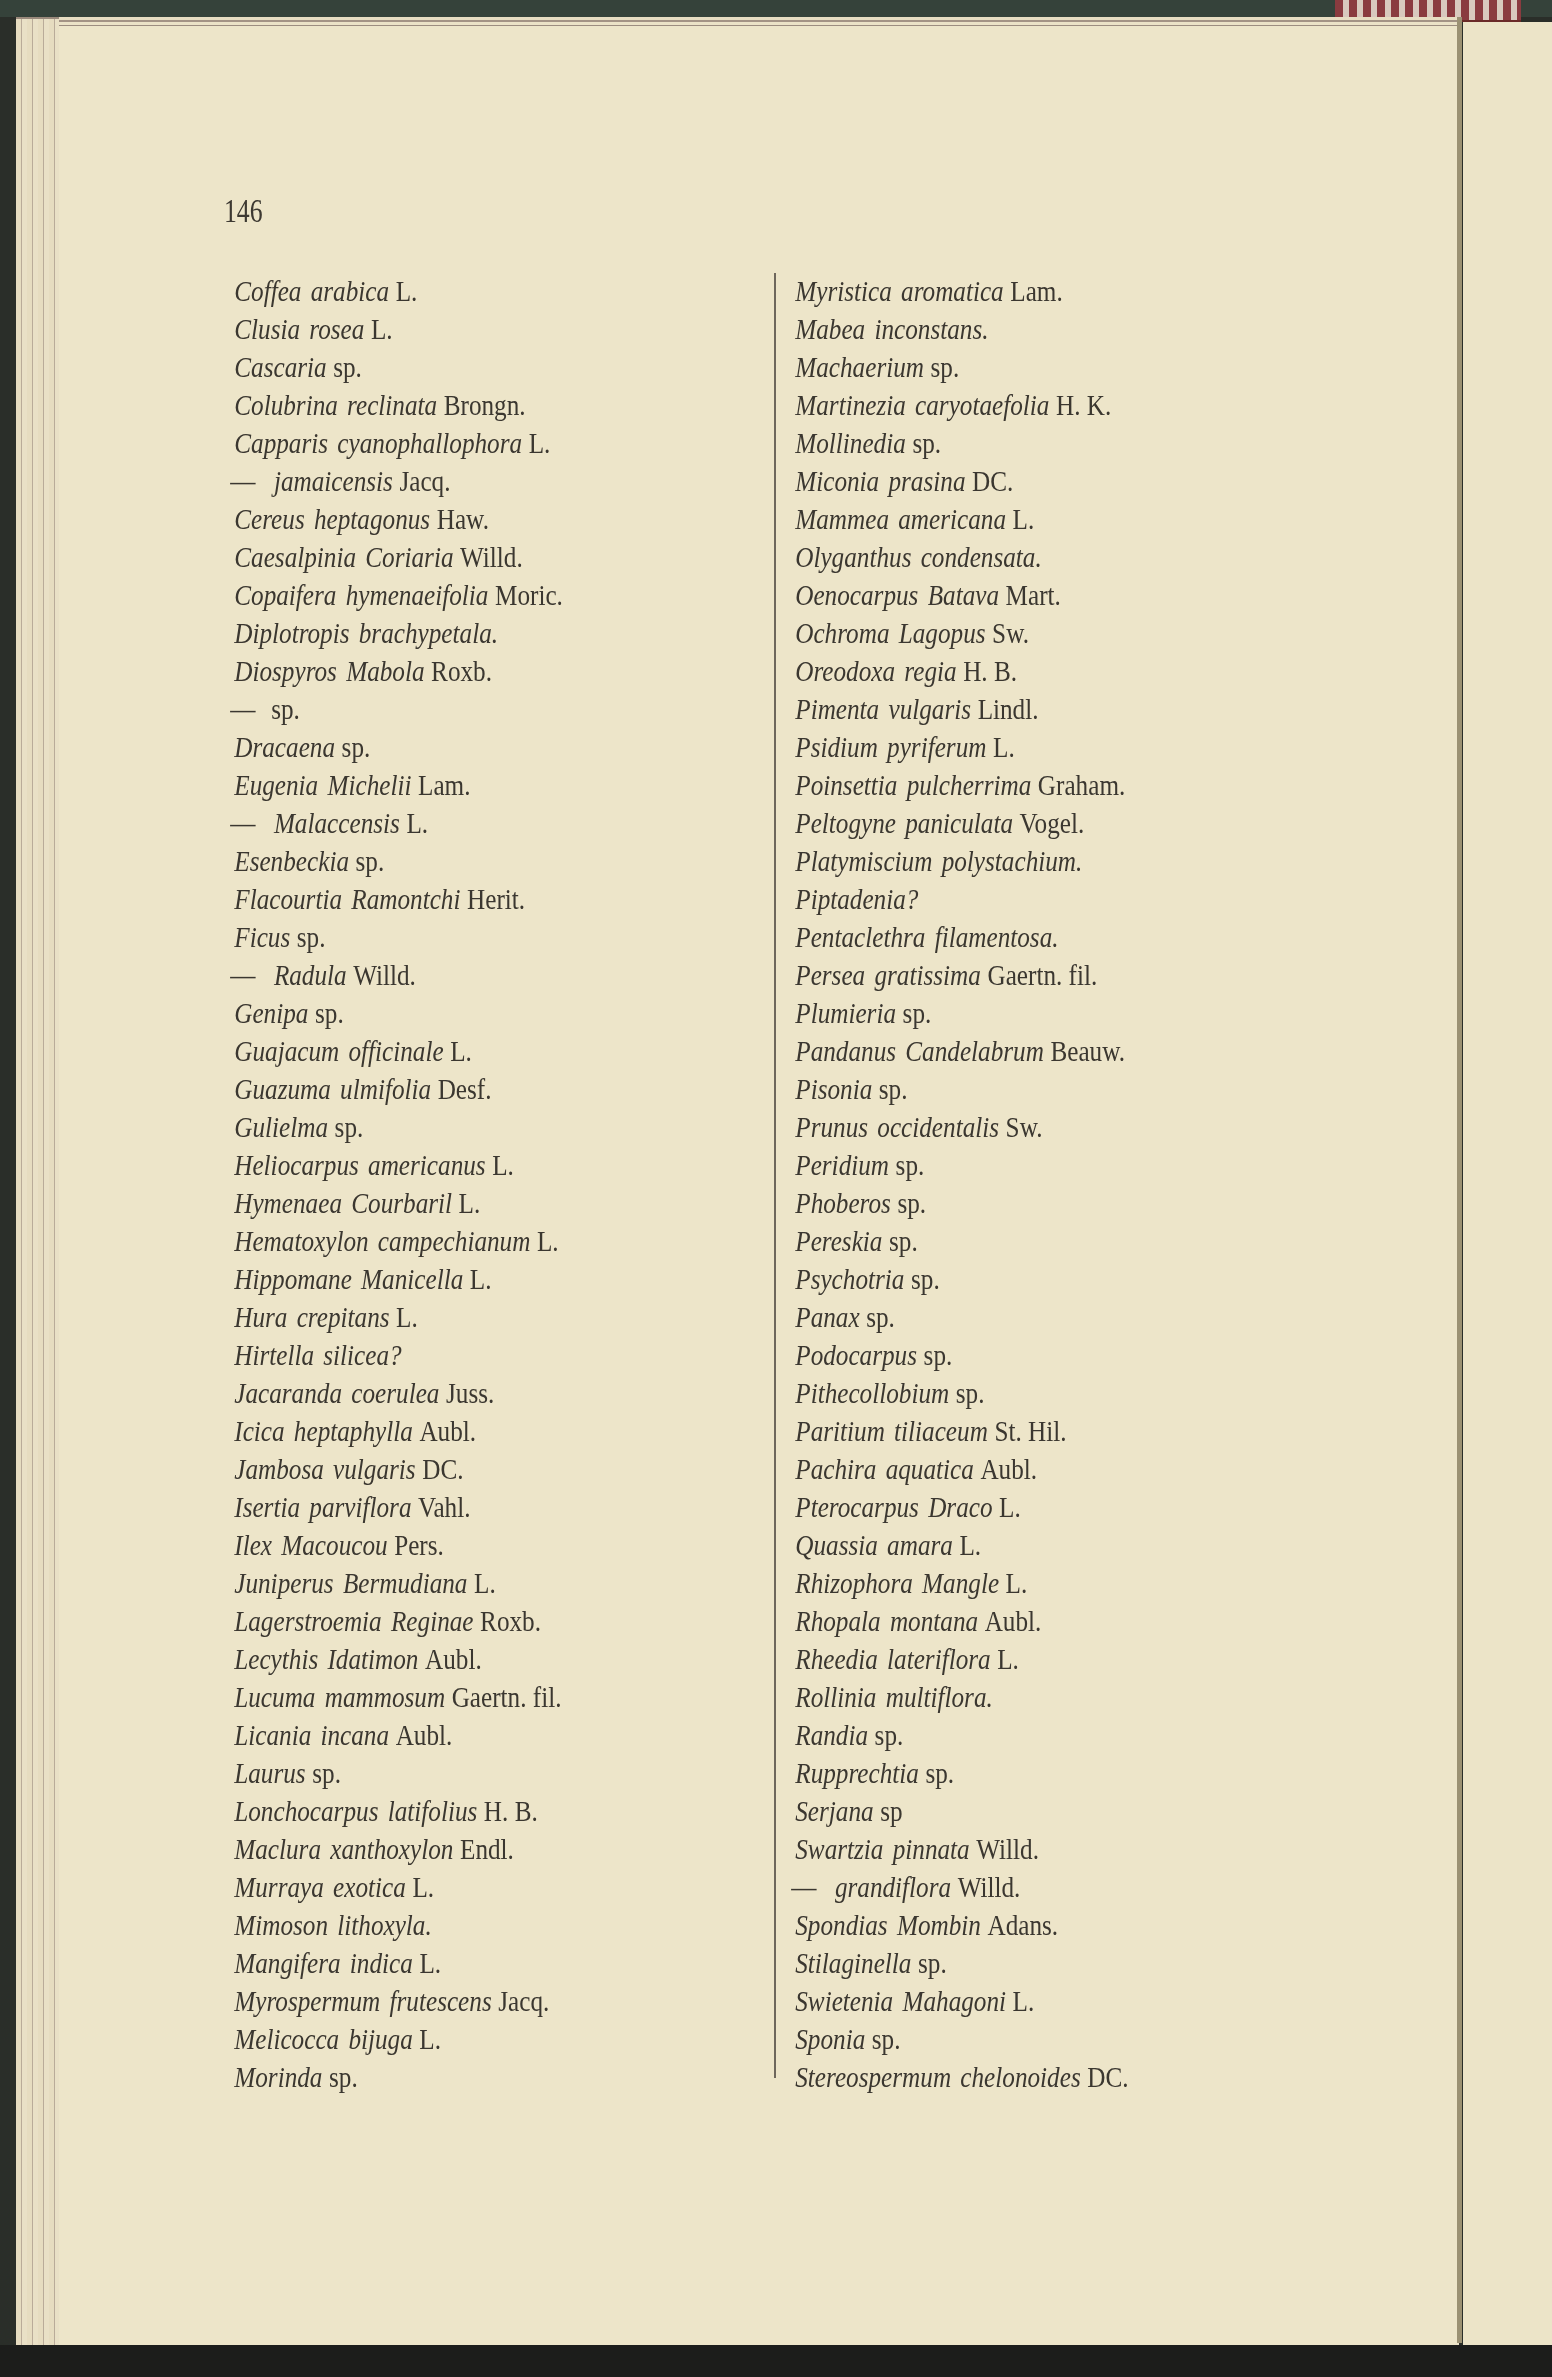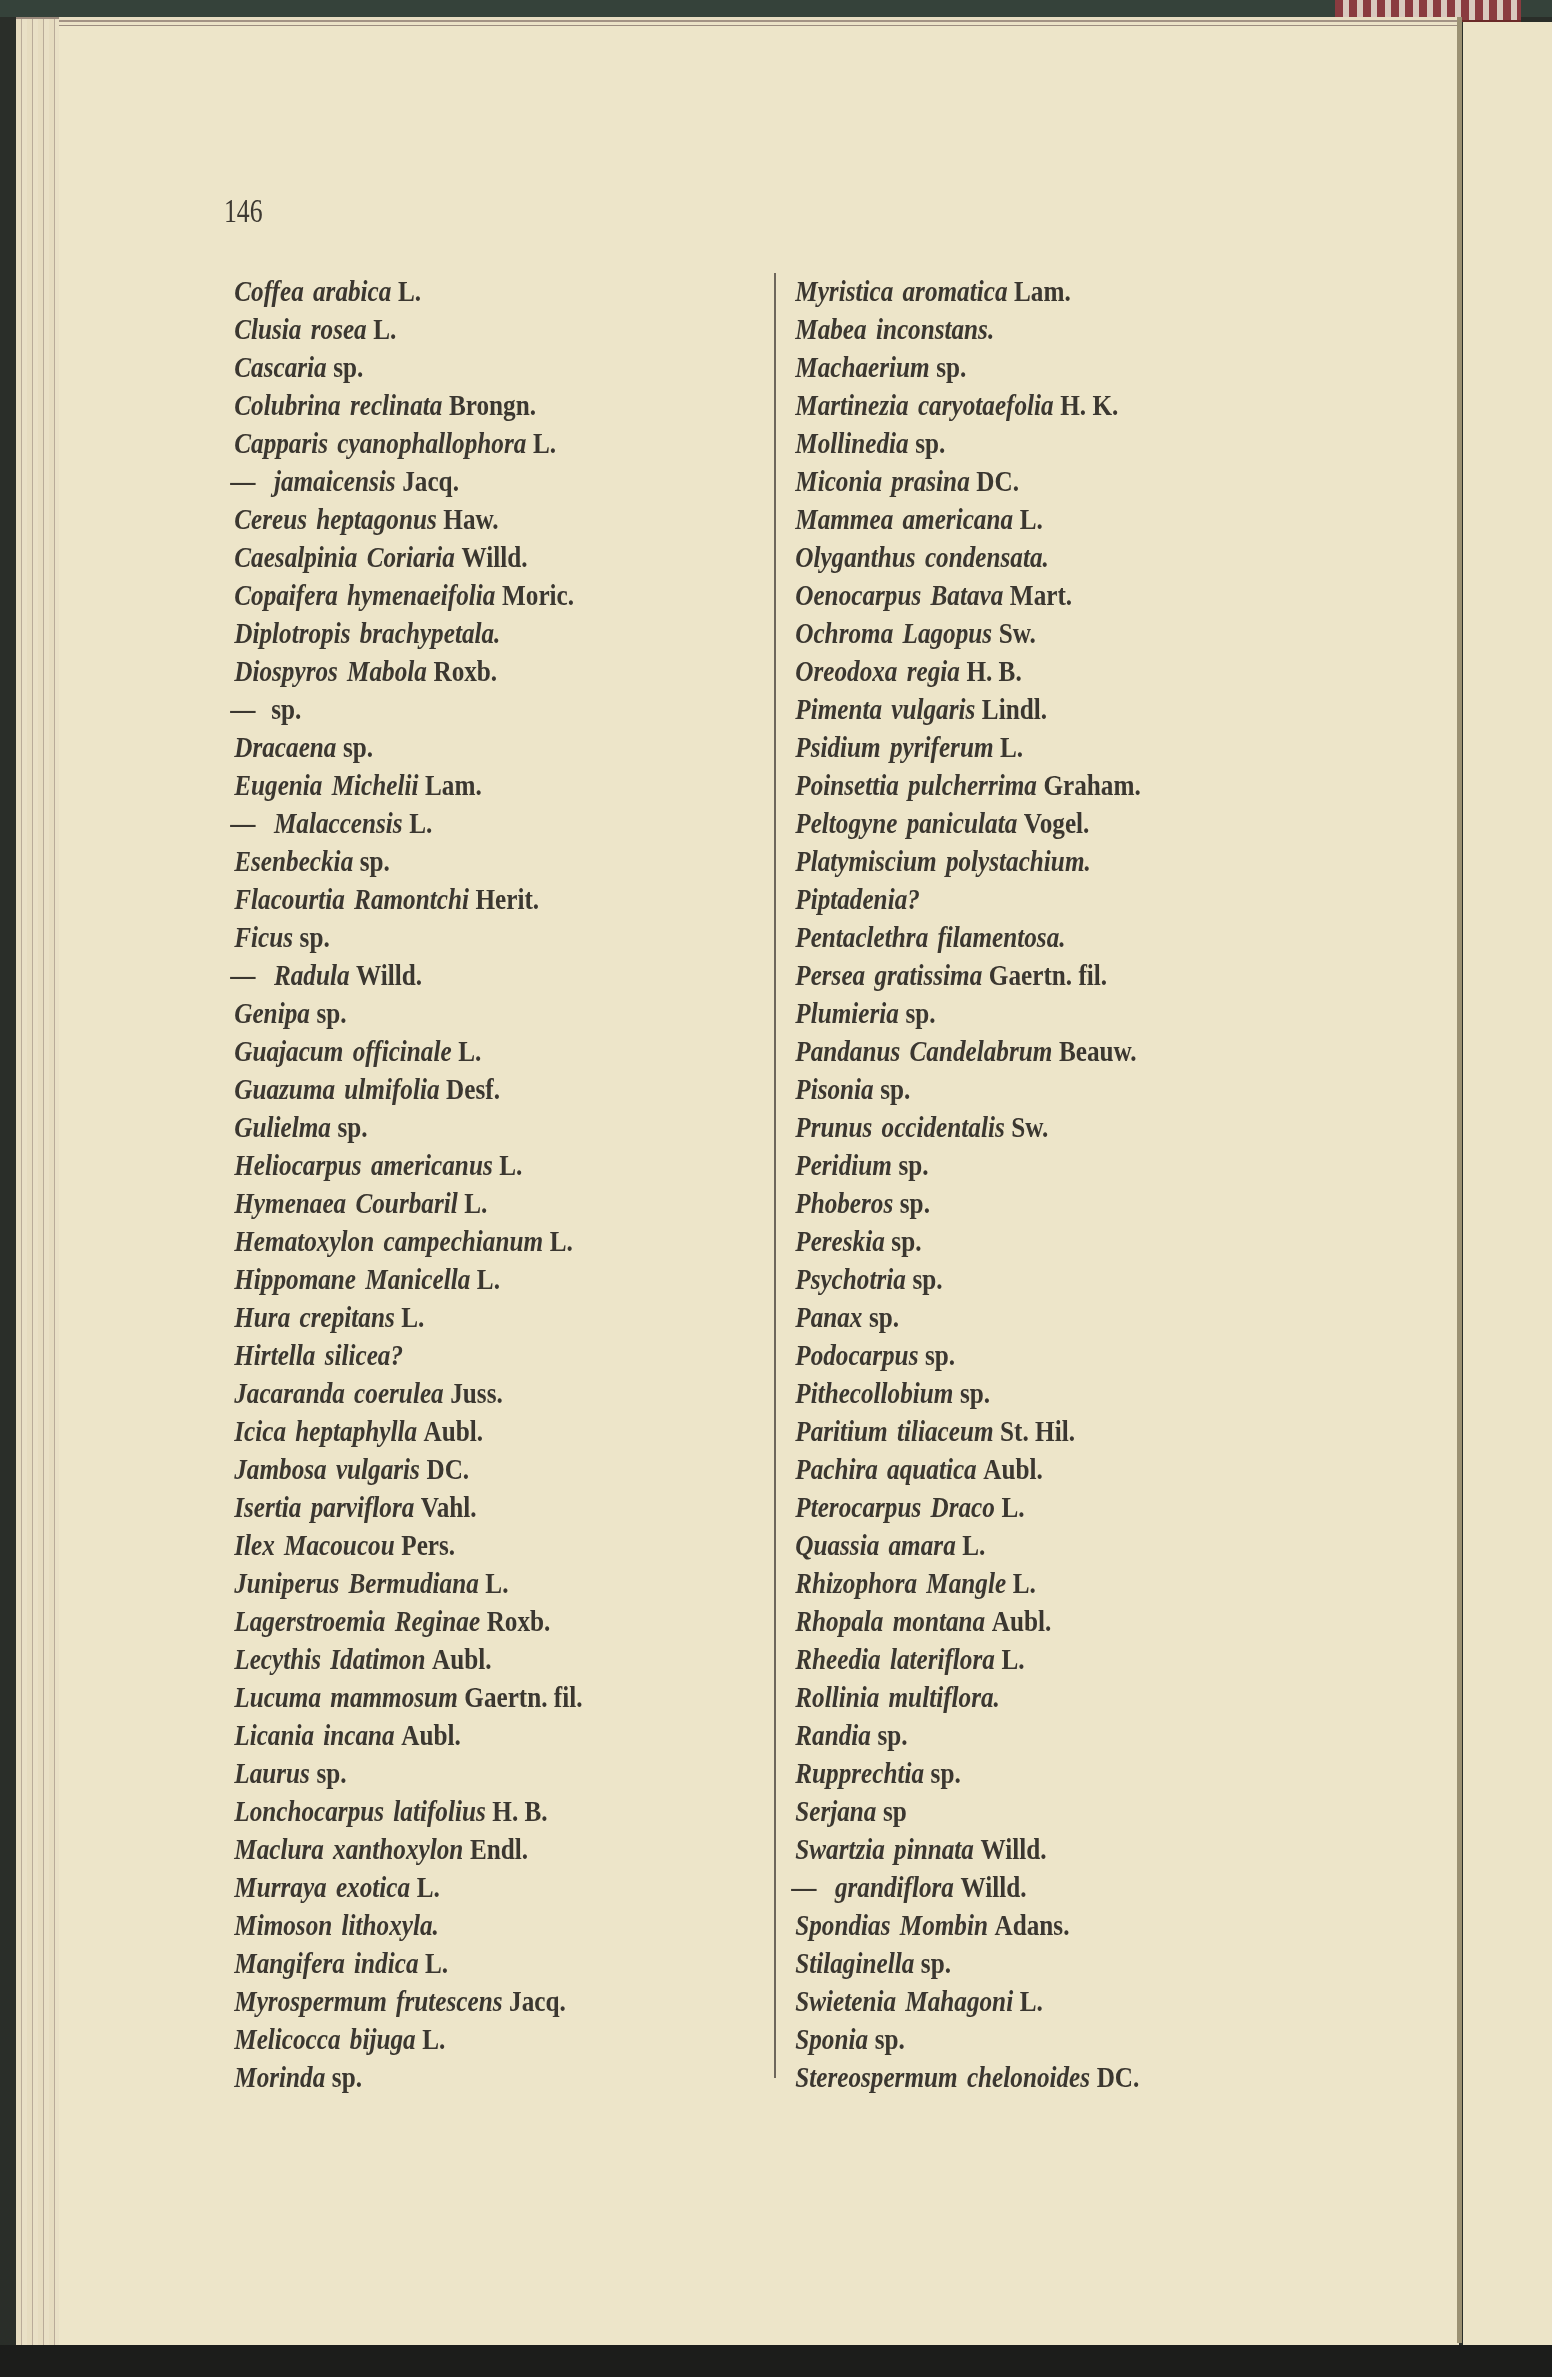--- a/index.html
+++ b/index.html
@@ -43,21 +43,21 @@
       position: absolute; left: 0; top: 2345px; width: 1553px; height: 33px;
       background: #1c1d1b;
     }
     .page-number {
       position: absolute; left: 224px; top: 193px;
       font-size: 33px; line-height: 37px; color: #3d3932;
       transform: scaleX(0.78); transform-origin: left top;
     }
     .column {
       position: absolute; top: 272px;
-      list-style: none; margin: 0; padding: 0; font-weight: bold;
+      list-style: none; margin: 0; padding: 0;
     }
     .col-left { left: 225px; }
     .col-right { left: 786px; }
     .entry {
       height: 38px; line-height: 38px;
       font-size: 30px; white-space: nowrap;
       transform: scaleX(0.84); transform-origin: left center;
     }
     .entry.sub { padding-left: 6.2px; }
     .genus, .species { font-style: italic; }

